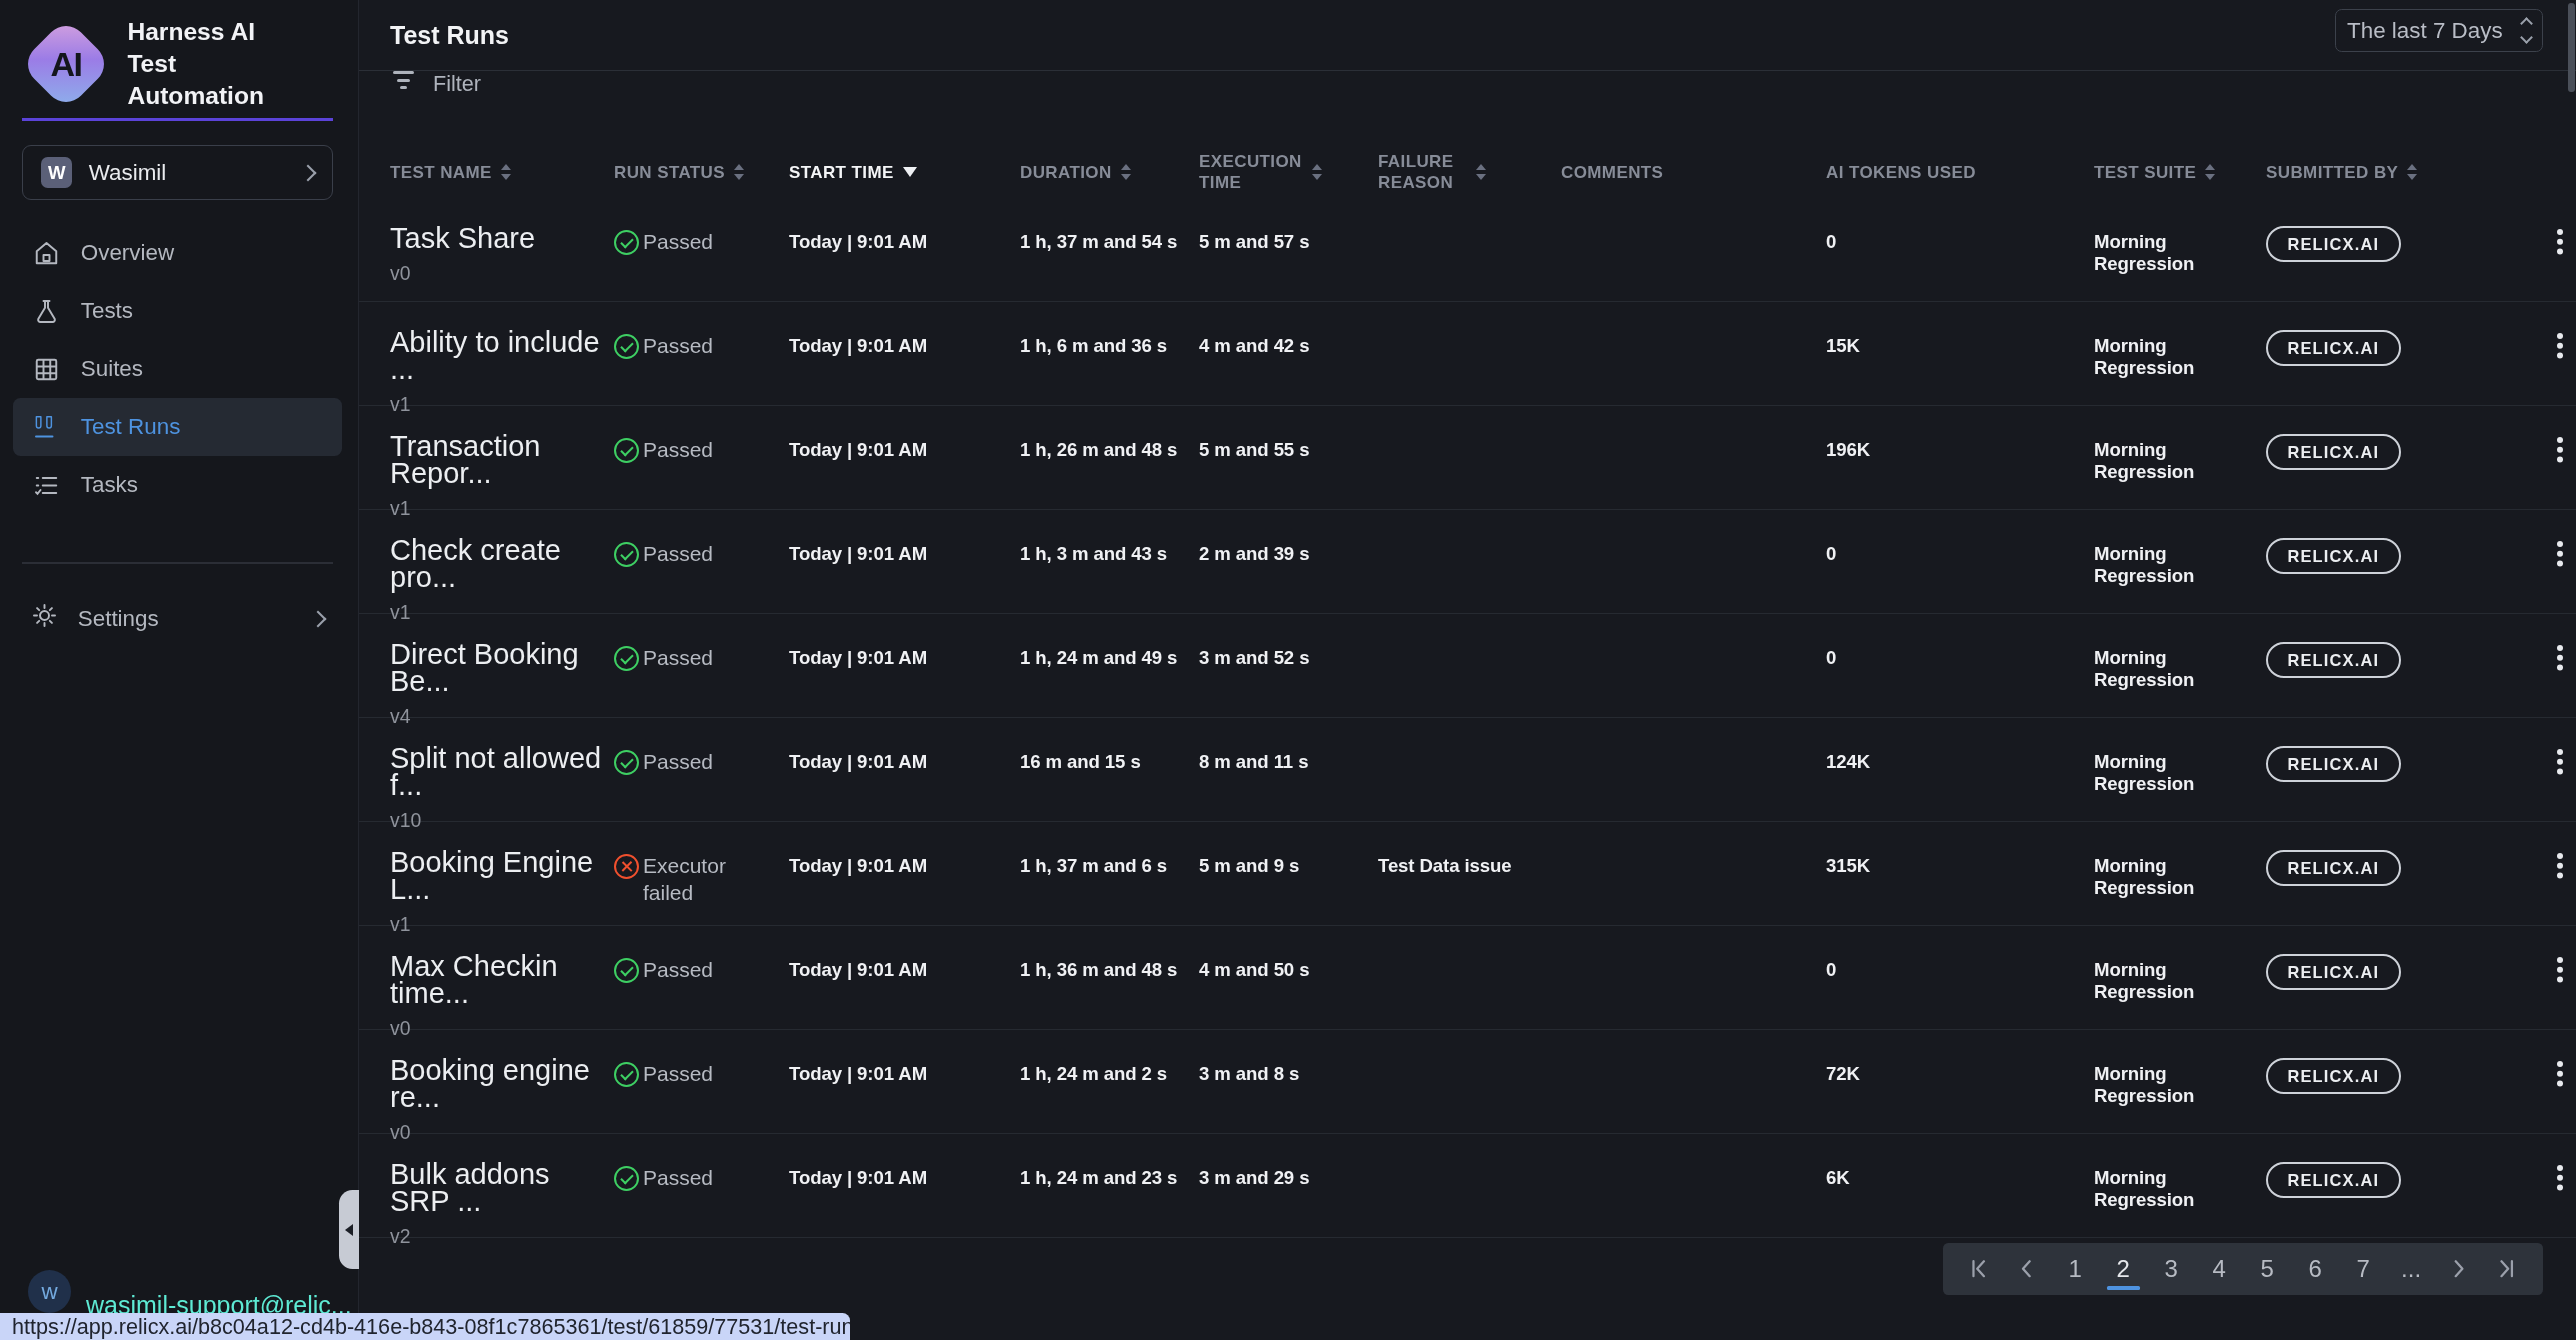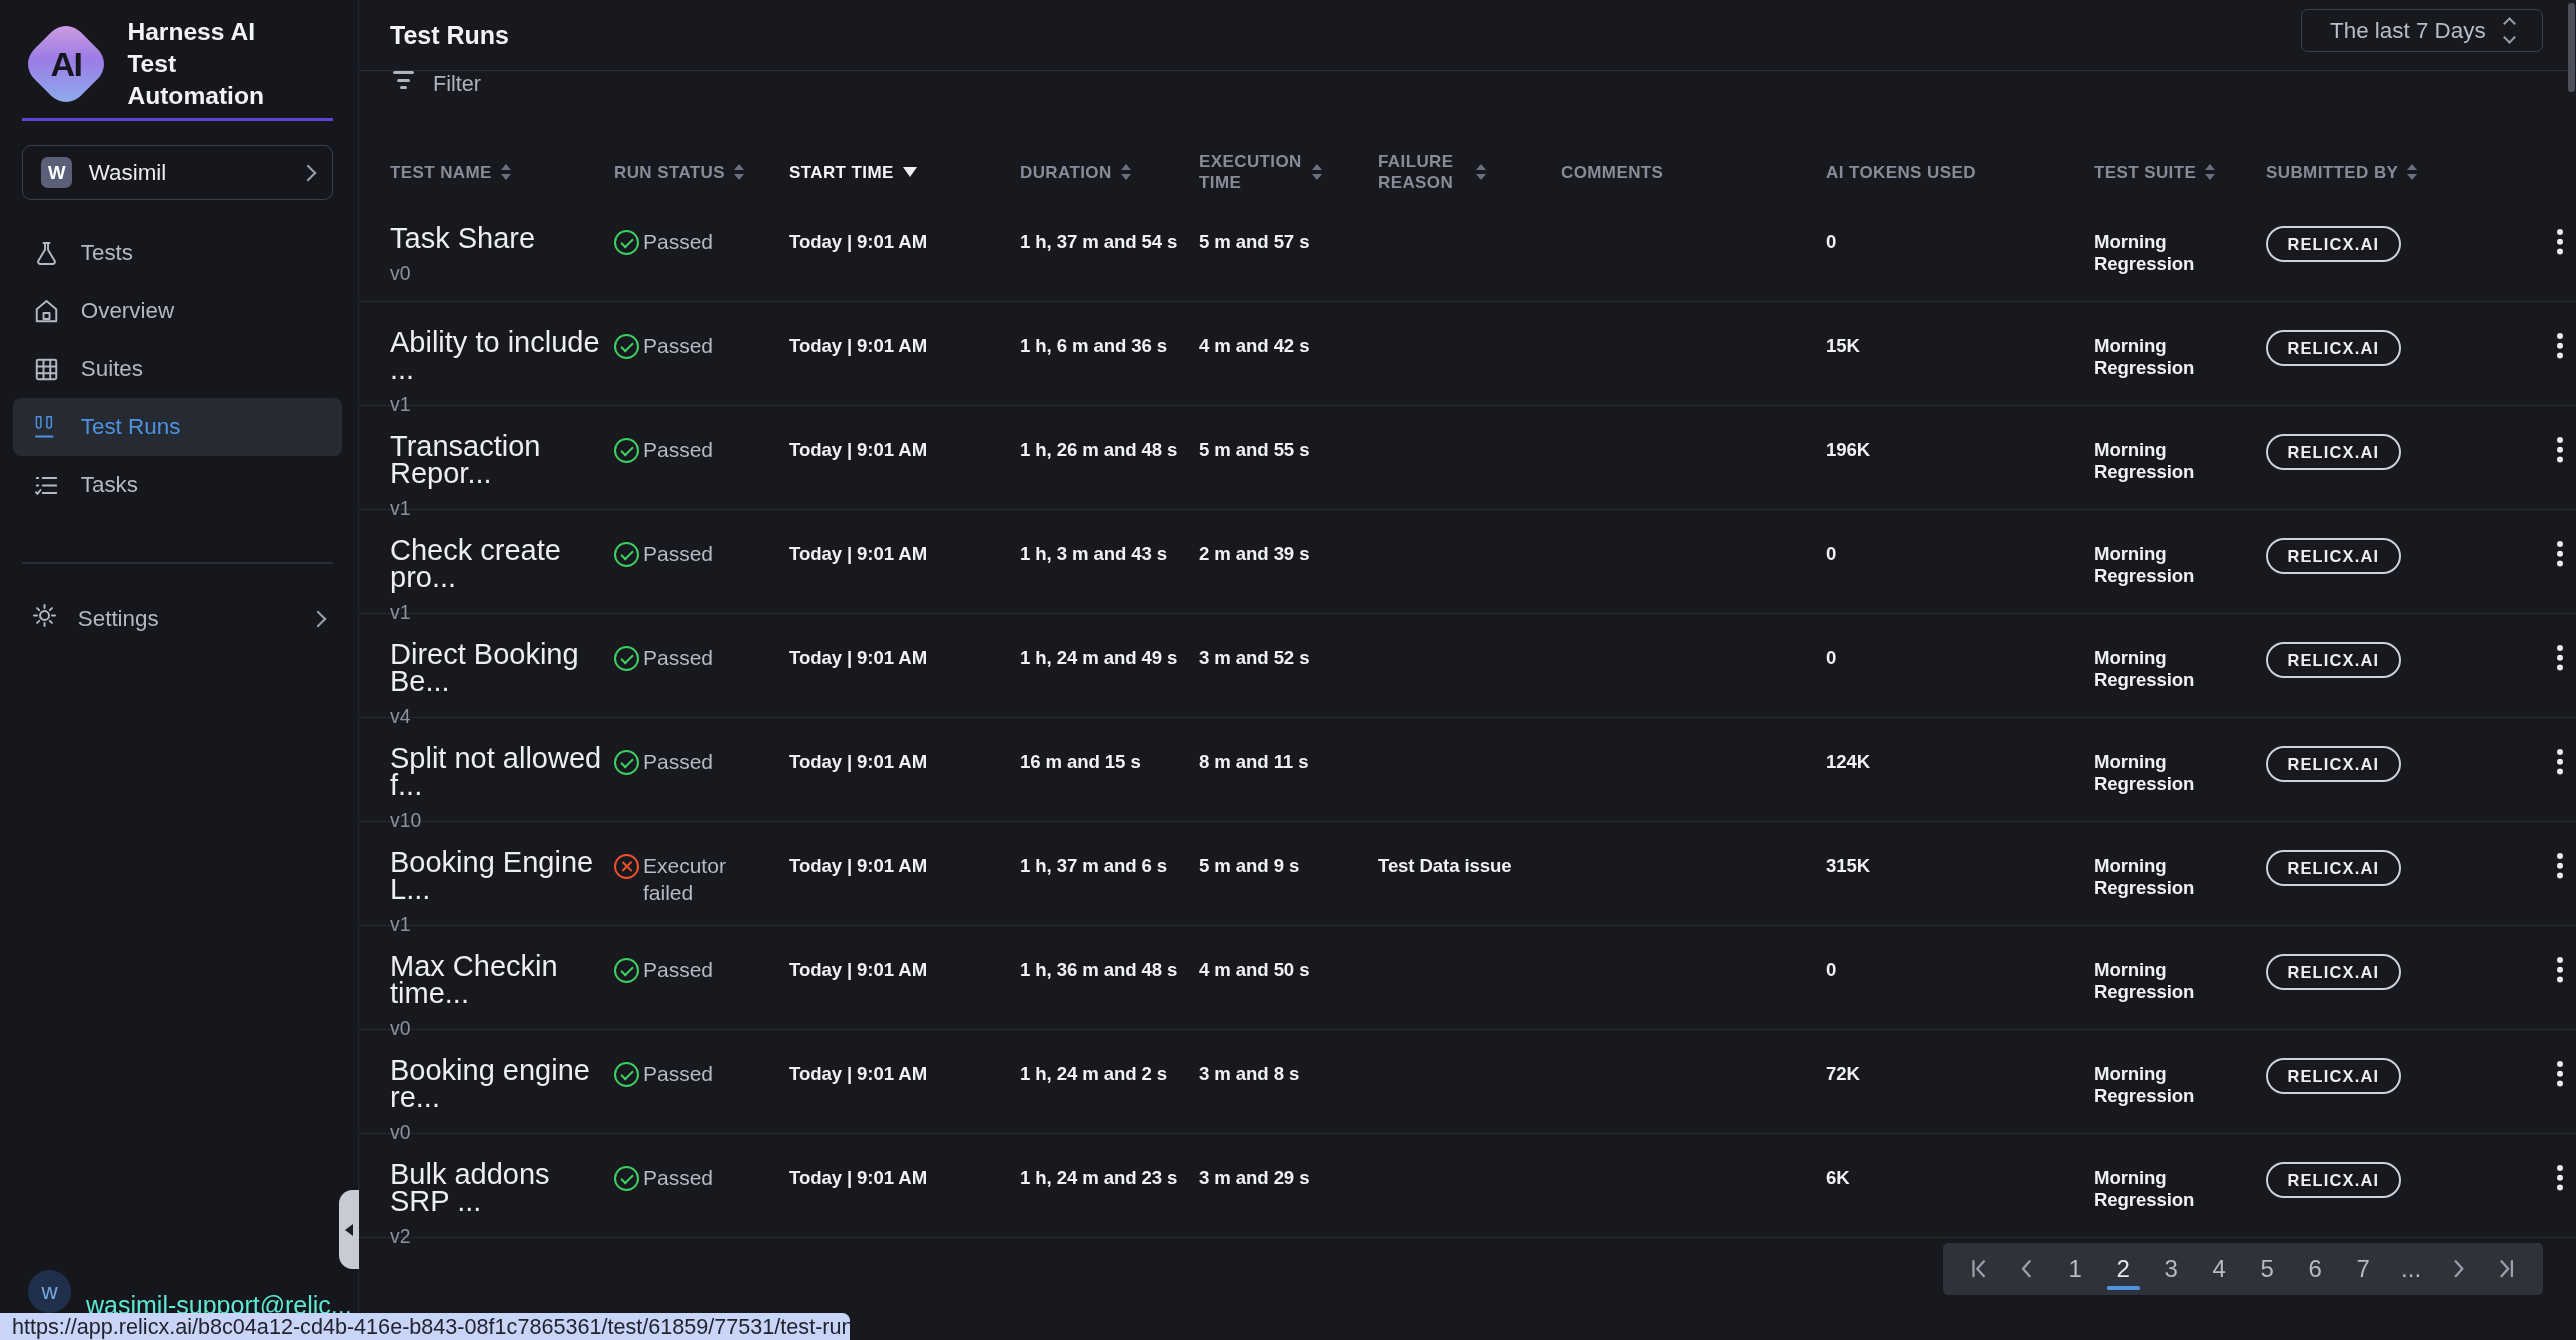--- a/index.html
+++ b/index.html
@@ -39,21 +39,21 @@
   .user-email { color:#5eead4; font-size:25px;margin-top:28px; }
   .collapse-handle { position:absolute; top:1190px; left:339px; width:20px; height:79px; background:#c7cbd4;
      border-radius:13.4px 0 0 13.4px; display:flex; align-items:center; justify-content:center; cursor:pointer; z-index:5; }
   .collapse-handle i { width:0; height:0; border-top:6.7px solid transparent; border-bottom:6.7px solid transparent; border-right:8.2px solid #1c1f26; }
 
   
   .main { flex:1; display:flex; flex-direction:column; position:relative; background:#17191f; }
   .page-header { height:71px; border-bottom:1.5px solid #2b2f37; display:flex; align-items:center; padding:0 31px; position:relative; }
   .page-title { font-size:25px; font-weight:700; color:#f2f3f5; }
   .date-select { position:absolute; right:33px; top:9px; height:43px; border:1.5px solid #3c414b; border-radius:6.7px;
-     display:flex; align-items:center; gap:19.4px; padding:0 28px; color:#b9bdc6; font-size:22.4px; cursor:pointer; background:#17191f; }
+     display:flex; align-items:center; gap:19.4px; padding:0 11px; color:#b9bdc6; font-size:22.4px; cursor:pointer; background:#17191f; }
   .updown { display:flex; flex-direction:column; gap:4.5px; }
   .updown i { width:9px; height:9px; border-left:2.2px solid #9aa0ab; border-top:2.2px solid #9aa0ab; }
   .updown .u { transform:rotate(45deg); }
   .updown .d { transform:rotate(225deg); }
 
   .filter-row { height:75px; display:flex; align-items:flex-start; gap:19px; padding-left:34px; color:#aeb3bc; font-size:21.6px; }
   .filter-icon { display:flex; flex-direction:column; gap:4.5px; align-items:center; cursor:pointer; }
   .filter-icon i { height:3px; background:#aeb3bc; border-radius:1.5px; display:block; }
   .filter-icon i:nth-child(1){ width:21px; } .filter-icon i:nth-child(2){ width:13.4px; } .filter-icon i:nth-child(3){ width:6.7px; }
   .filter-label { cursor:pointer; }
@@ -120,33 +120,33 @@
     <div class="ws-card">
       <span class="ws-badge">W</span>
       <span class="ws-name">Wasimil</span>
       <span class="chev-right"></span>
     </div>
 
     <nav class="nav">
       <div class="nav-item">
         <span class="nicon">
           <svg width="27" height="27" viewBox="0 0 36 36" fill="none" stroke-width="2.6" stroke-linejoin="round" stroke-linecap="round">
-            <path d="M14 4 h8 M16 4 v9 L7 28 a3 3 0 0 0 3 4 h16 a3 3 0 0 0 3-4 L20 13 V4"></path>
+            <path d="M5 15 L18 4 L31 15 V31 H5 Z"></path>
+              <rect x="14" y="20" width="8" height="8"></rect>
           </svg>
         </span>
-        <span>Tests</span>
+        <span>Overview</span>
       </div>
       <div class="nav-item">
         <span class="nicon">
           <svg width="27" height="27" viewBox="0 0 36 36" fill="none" stroke-width="2.6" stroke-linejoin="round" stroke-linecap="round">
-            <path d="M5 15 L18 4 L31 15 V31 H5 Z"></path>
-              <rect x="14" y="20" width="8" height="8"></rect>
+            <path d="M14 4 h8 M16 4 v9 L7 28 a3 3 0 0 0 3 4 h16 a3 3 0 0 0 3-4 L20 13 V4"></path>
           </svg>
         </span>
-        <span>Overview</span>
+        <span>Tests</span>
       </div>
       <div class="nav-item">
         <span class="nicon">
           <svg width="27" height="27" viewBox="0 0 36 36" fill="none" stroke-width="2.6" stroke-linejoin="round">
             <rect x="5" y="5" width="26" height="26" rx="2"></rect>
               <path d="M5 14 h26 M5 23 h26 M14 5 v26 M23 5 v26"></path>
           </svg>
         </span>
         <span>Suites</span>
       </div>

